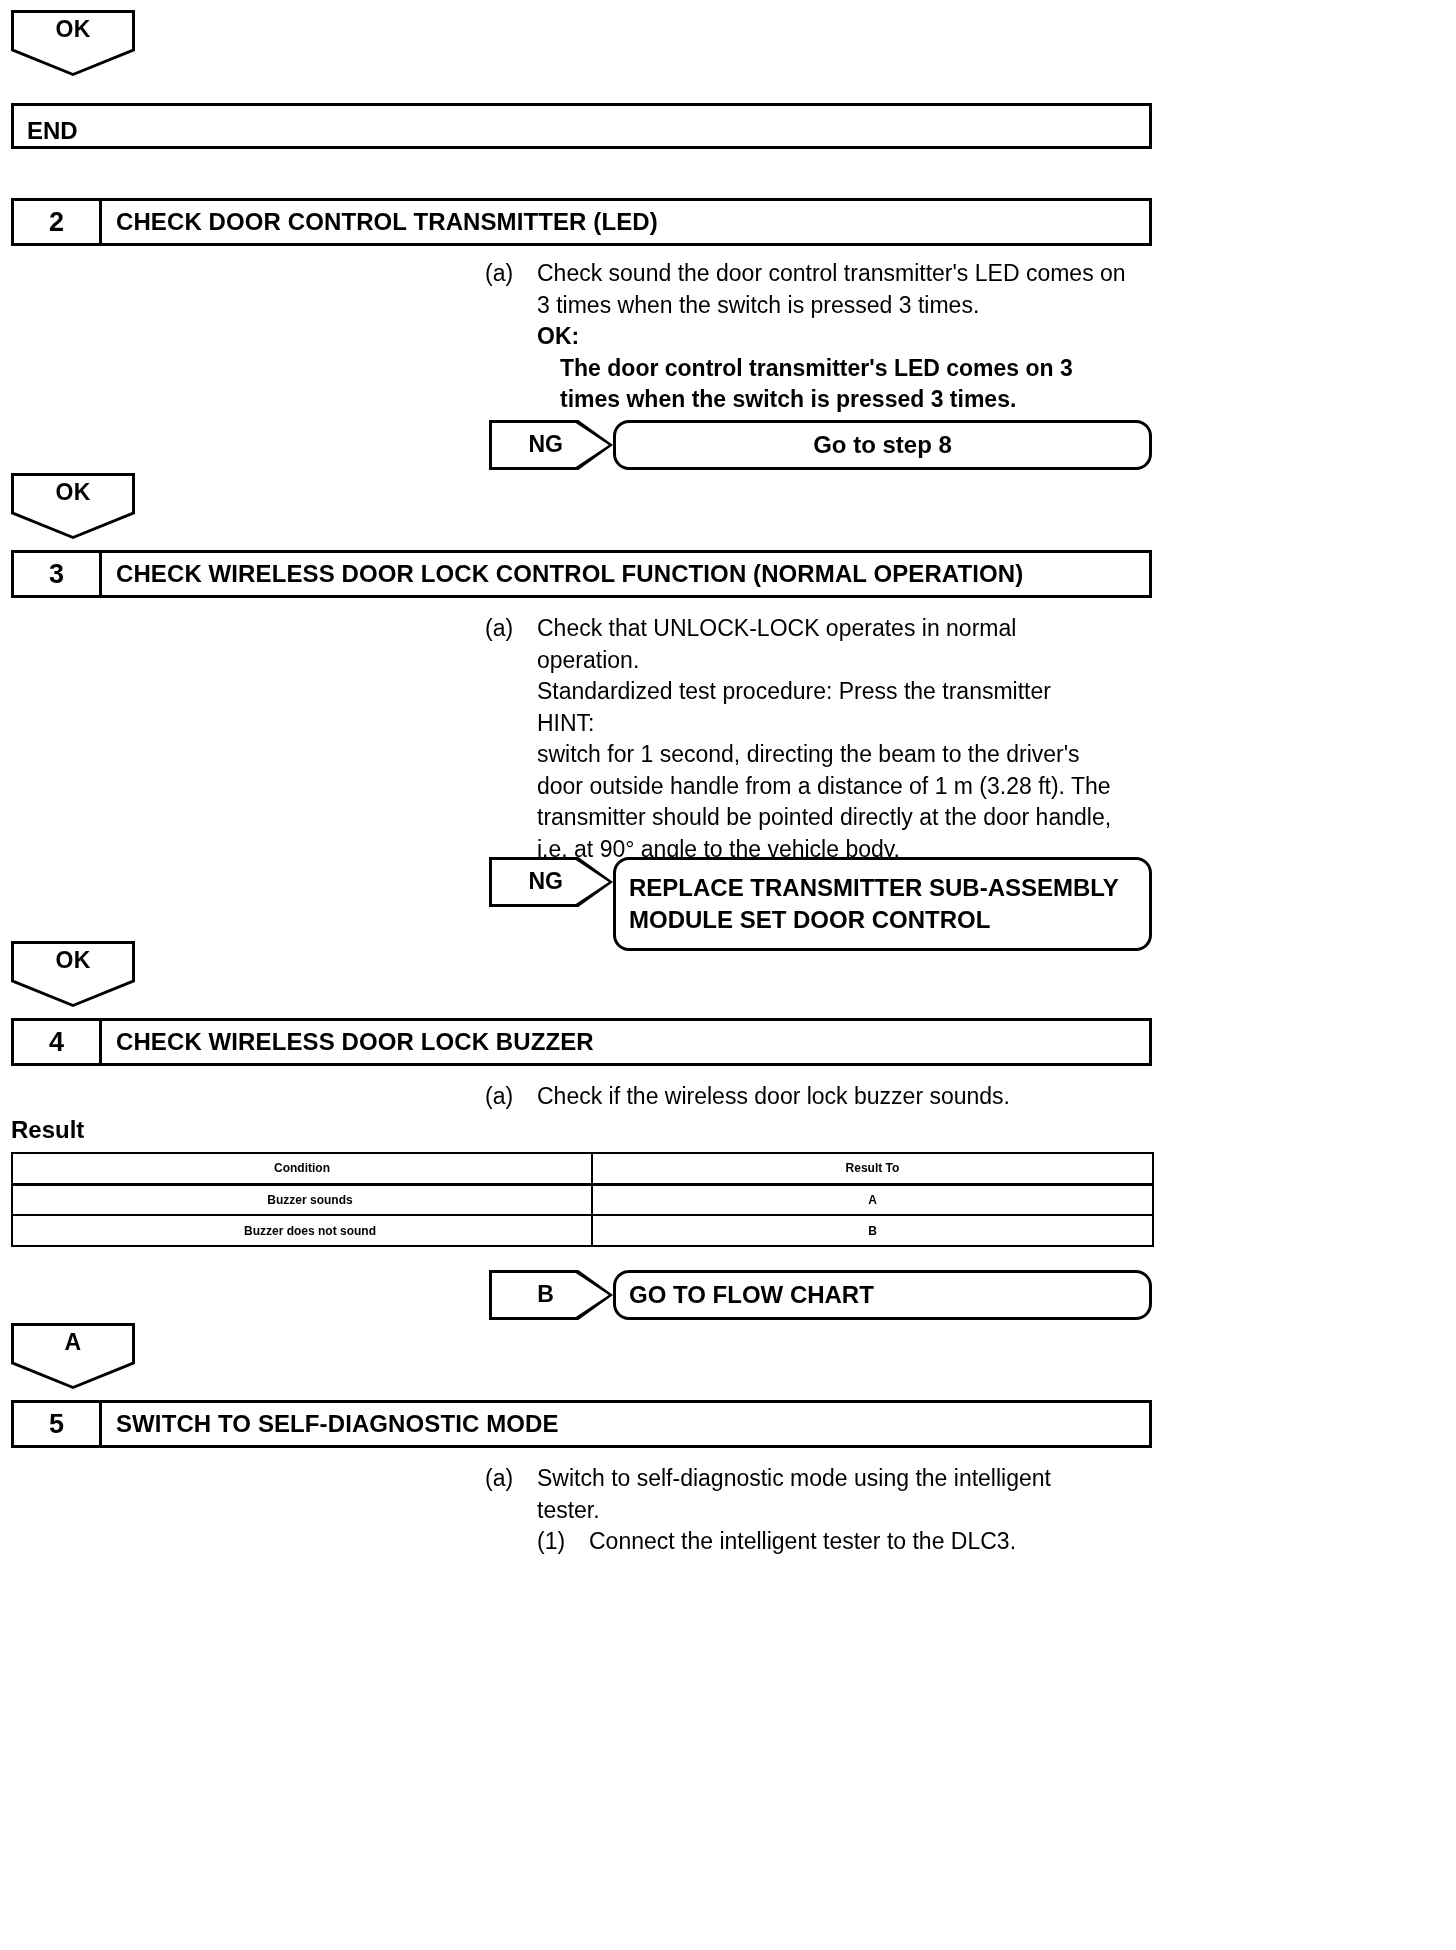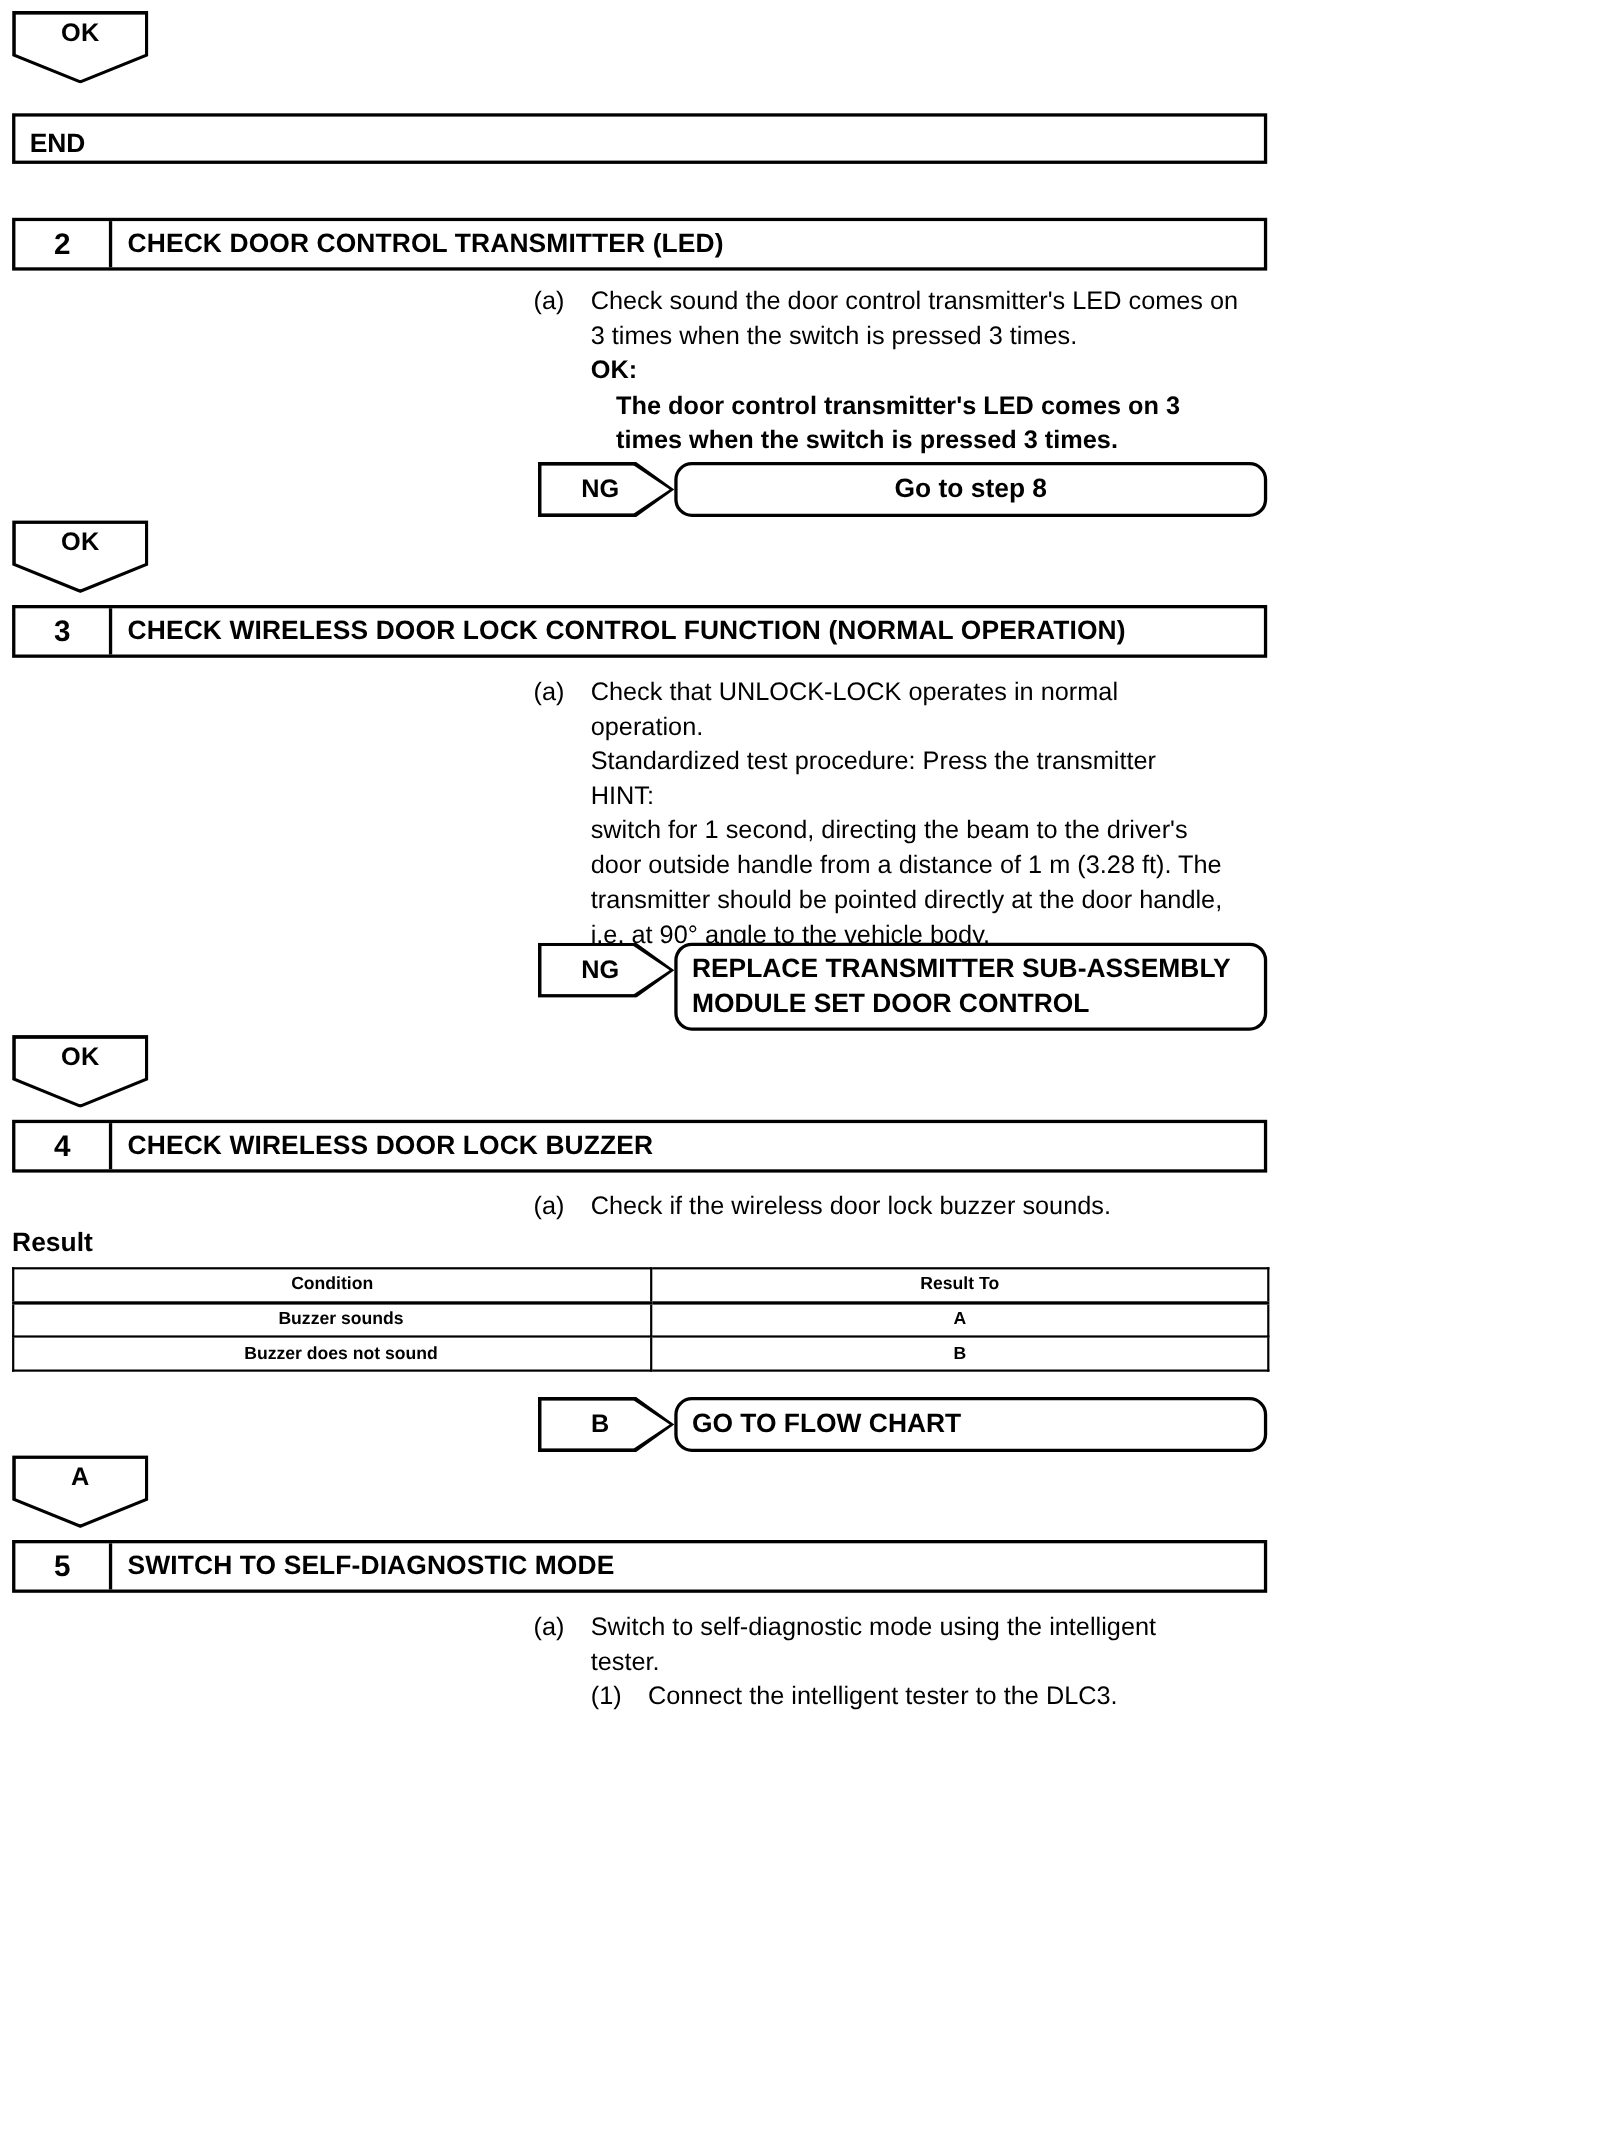--- a/index.html
+++ b/index.html
@@ -183,21 +183,21 @@
   }
   .result-table {
     position: absolute;
     border-collapse: collapse;
     table-layout: fixed;
     background: #fff;
   }
   .result-table th,
   .result-table td {
     border: 2px solid #000;
-    font-size: 16px;
+    font-size: 12px;
     font-weight: bold;
     height: 31px;
     padding: 0 8px;
     box-sizing: border-box;
   }
   .result-table thead th {
     text-align: center;
     border-bottom-width: 3px;
   }
   .result-table td.cond {
@@ -271,21 +271,21 @@
         <div>transmitter should be pointed directly at the door handle,</div>
         <div>i.e. at 90° angle to the vehicle body.</div>
       </div>
     </div>
   </div>
 
   <div class="conn-right" style="left:489px; top:857px; width:124px; height:50px;">
     <div class="shape"></div>
     <div class="lbl">NG</div>
   </div>
-  <div class="box outcome outcome-left" style="left:613px; top:857px; width:539px; height:80px;">
+  <div class="box outcome outcome-left" style="left:613px; top:857px; width:539px; height:94px;">
     <div>
       <div>REPLACE TRANSMITTER SUB-ASSEMBLY</div>
       <div>MODULE SET DOOR CONTROL</div>
     </div>
   </div>
 
   <div class="conn-down" style="left:11px; top:941px; width:124px; height:66px;">
     <div class="shape"></div>
     <div class="lbl">OK</div>
   </div>

